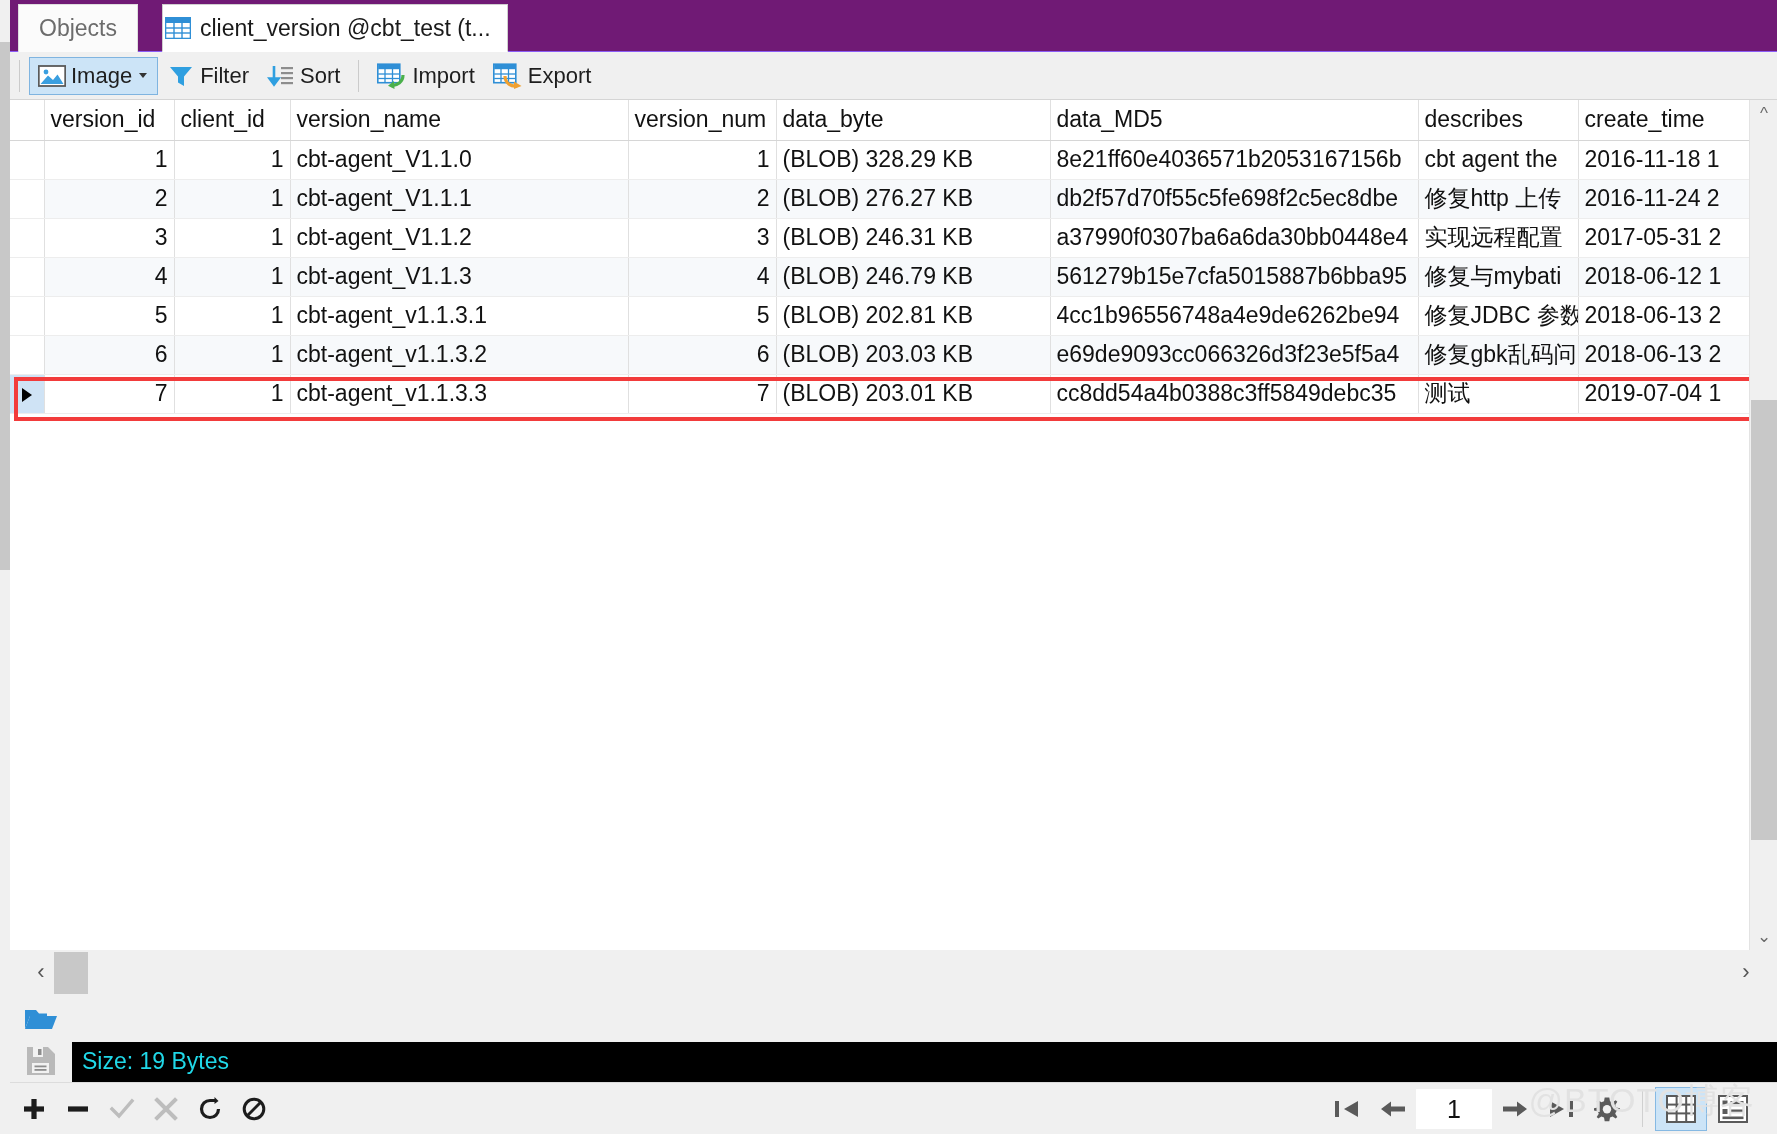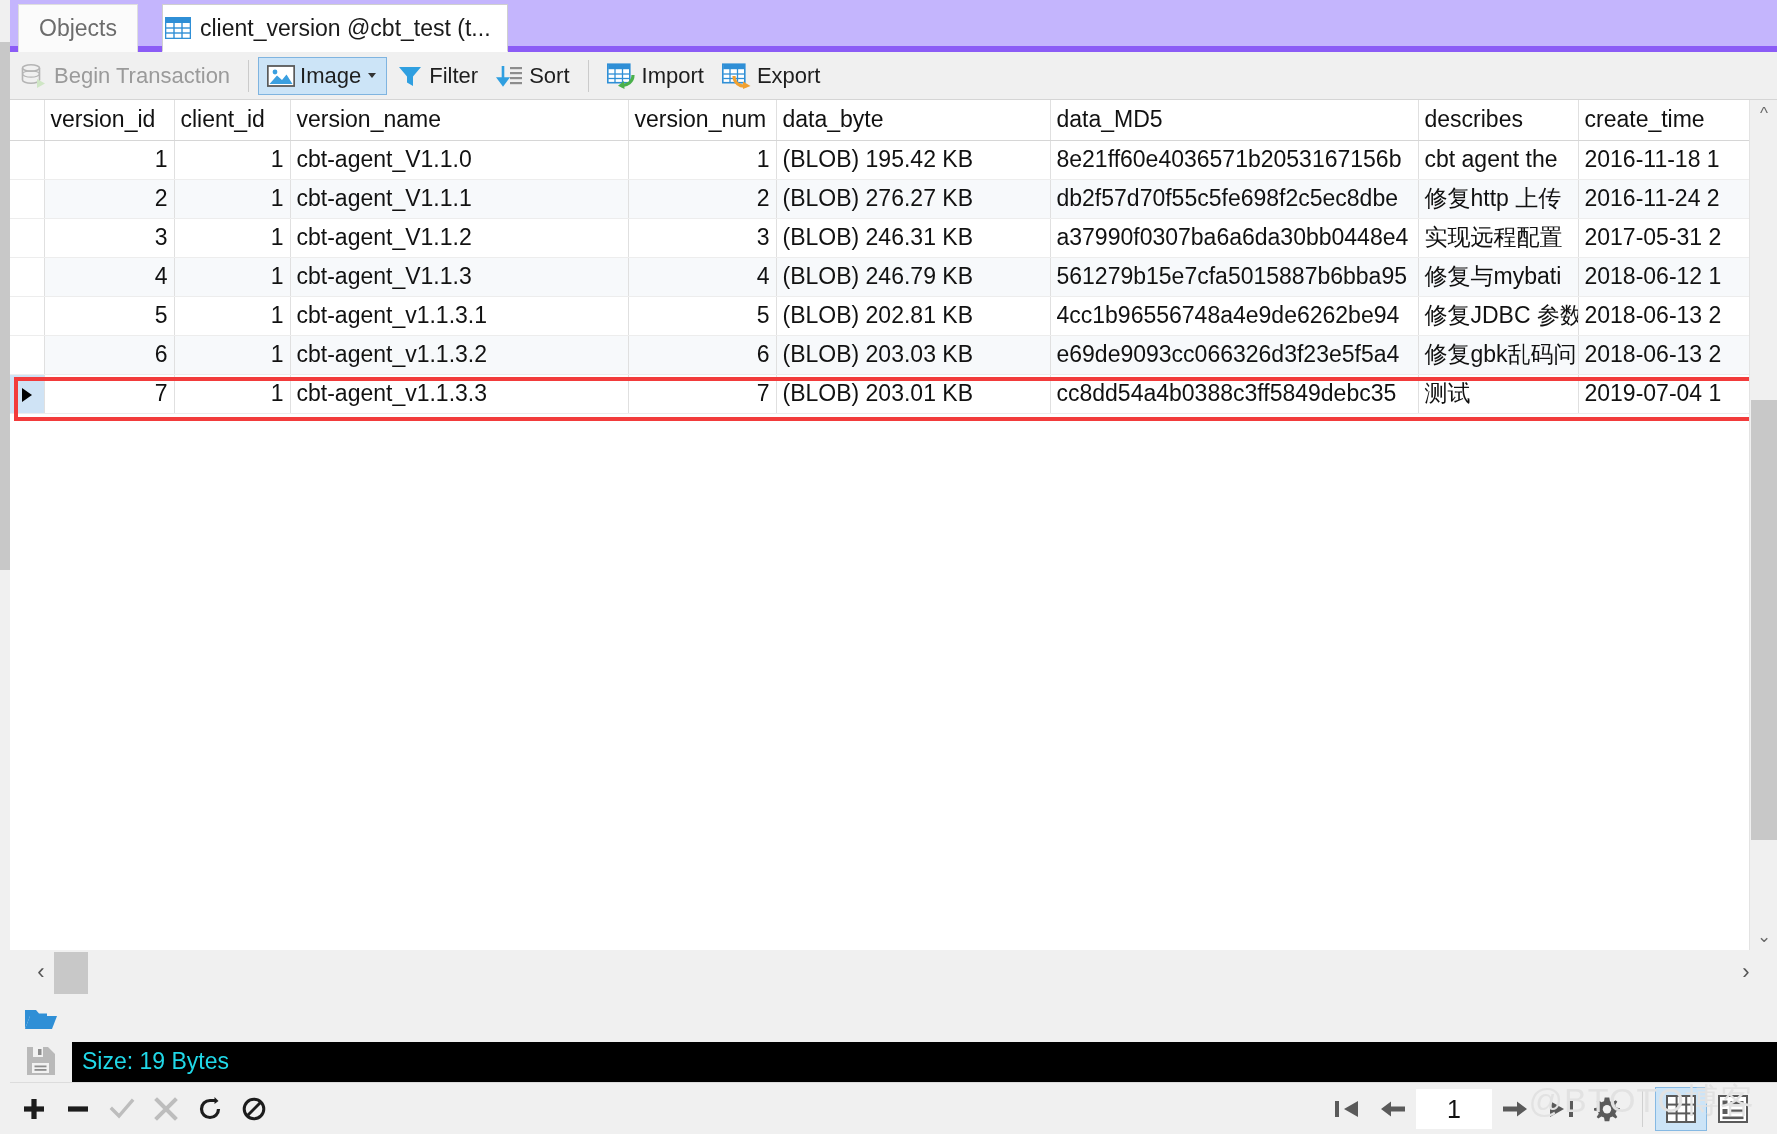--- a/index.html
+++ b/index.html
@@ -34,22 +34,22 @@
     left: 0; top: 42px;
     width: 10px; height: 528px;
     background: #c8c8c8;
   }
 
   
   .tabbar {
     position: absolute;
     left: 10px; top: 0;
     width: 1767px; height: 52px;
-    background: #c4b5fd;
-    border-bottom: 6px solid #8b5cf6;
+    background: #701a75;
+    border-bottom: 1px solid #8b5cf6;
     box-sizing: border-box;
     text-decoration: underline;
   }
   .tab {
     position: absolute;
     top: 4px;
     height: 48px;
     display: flex;
     align-items: center;
     box-sizing: border-box;
@@ -369,29 +369,20 @@
         <line x1="17" y1="1" x2="17" y2="21" stroke="#2f8fd6" stroke-width="1.4"></line>
         <line x1="1" y1="11" x2="25" y2="11" stroke="#2f8fd6" stroke-width="1.4"></line>
         <line x1="1" y1="16" x2="25" y2="16" stroke="#2f8fd6" stroke-width="1.4"></line>
       </svg>
       <span>client_version @cbt_test (t...</span>
     </div>
   </div>
 
   <div class="toolbar">
 
-    <div class="tbtn disabled">
-      <svg class="ticon" width="30" height="30" viewBox="0 0 30 30">
-        <ellipse cx="12" cy="7" rx="8.5" ry="3.2" fill="none" stroke="#b4b4b4" stroke-width="1.6"></ellipse>
-        <path d="M3.5 7 V19 C3.5 20.8 7.3 22.2 12 22.2 C16.7 22.2 20.5 20.8 20.5 19 V7" fill="none" stroke="#b4b4b4" stroke-width="1.6"></path>
-        <ellipse cx="12" cy="13" rx="8.5" ry="3.2" fill="none" stroke="#b4b4b4" stroke-width="1.3"></ellipse>
-        <path d="M18 18 L26 22.5 L18 27 Z" fill="#cfe6c5"></path>
-      </svg>
-      <span>Begin Transaction</span>
-    </div>
 
     <div class="tsep"></div>
 
     <div class="tbtn toggled">
       <svg class="ticon" width="28" height="24" viewBox="0 0 28 24">
         <rect x="0.8" y="2" width="26.4" height="20" fill="#ffffff" stroke="#5a5a5a" stroke-width="1.8"></rect>
         <circle cx="8" cy="8" r="2.4" fill="#3a9fe0"></circle>
         <path d="M2.5 20 L10 11.5 L15 16 L19.5 10.5 L25.5 20 Z" fill="#3a9fe0"></path>
       </svg>
       <span>Image</span>
@@ -473,21 +464,21 @@
             <th>create_time</th>
           </tr>
       </thead>
       <tbody id="grid-body">
           <tr>
             <td class="gutter"></td>
             <td class="num">1</td>
             <td class="num">1</td>
             <td>cbt-agent_V1.1.0</td>
             <td class="num">1</td>
-            <td>(BLOB) 195.42 KB</td>
+            <td>(BLOB) 328.29 KB</td>
             <td>8e21ff60e4036571b2053167156b</td>
             <td>cbt agent the</td>
             <td>2016-11-18 1</td>
           </tr>
           <tr class="alt">
             <td class="gutter"></td>
             <td class="num">2</td>
             <td class="num">1</td>
             <td>cbt-agent_V1.1.1</td>
             <td class="num">2</td>

